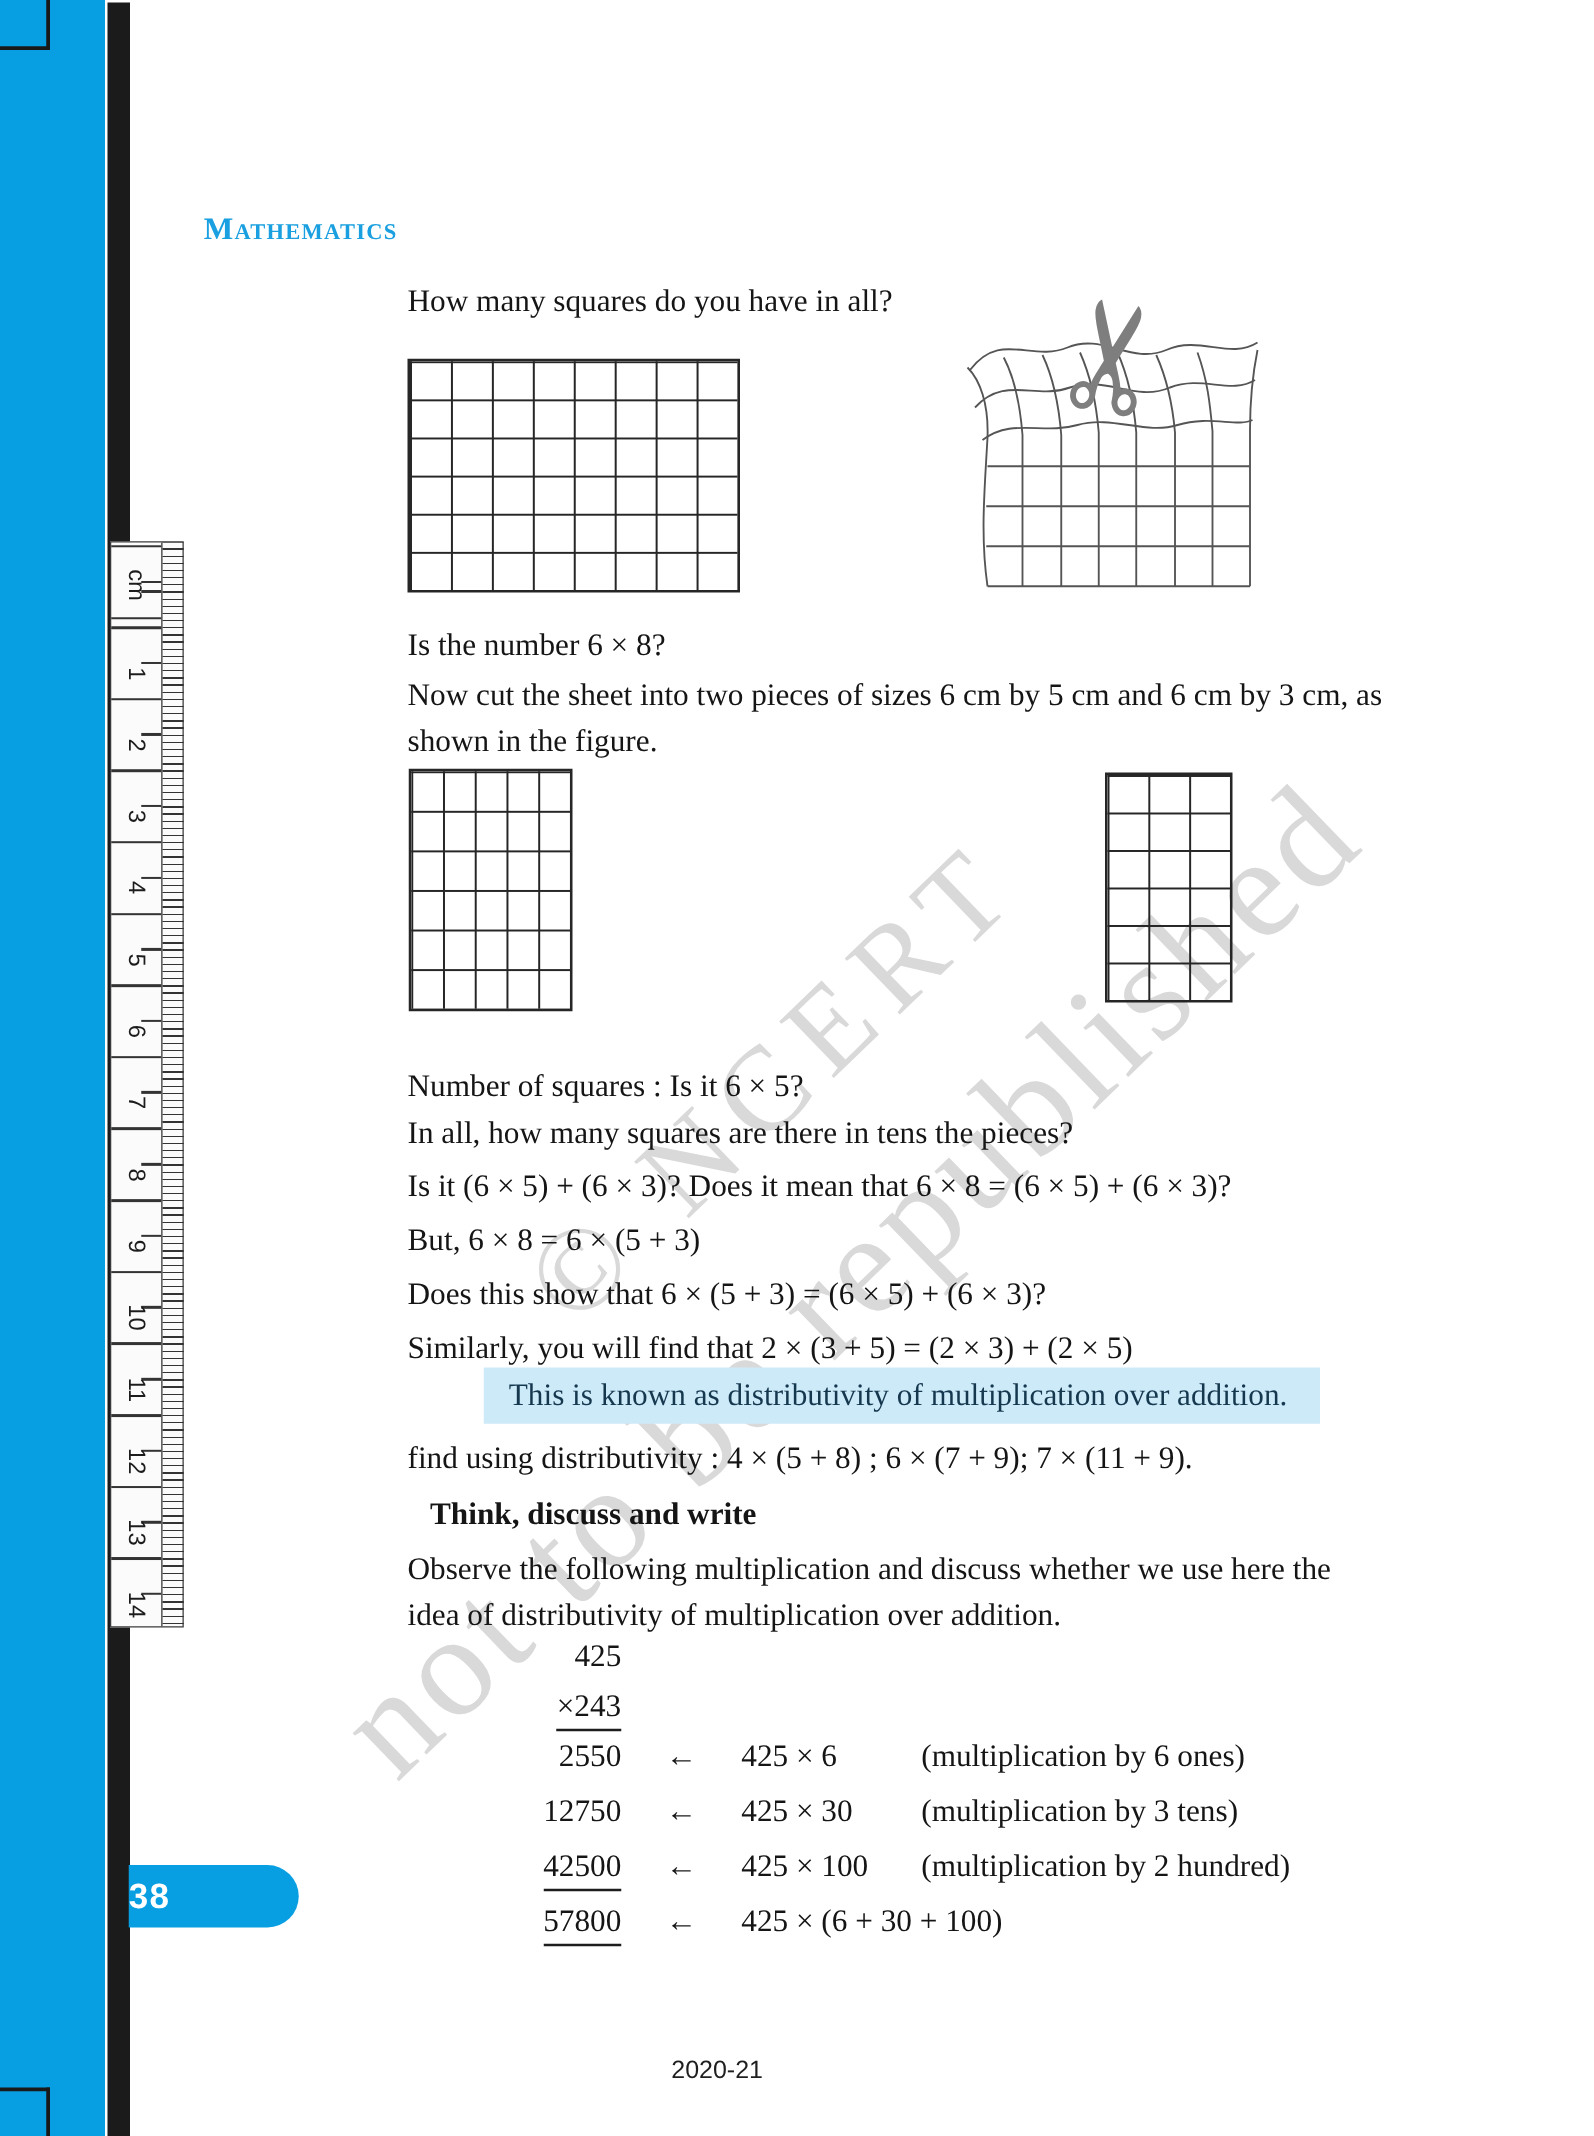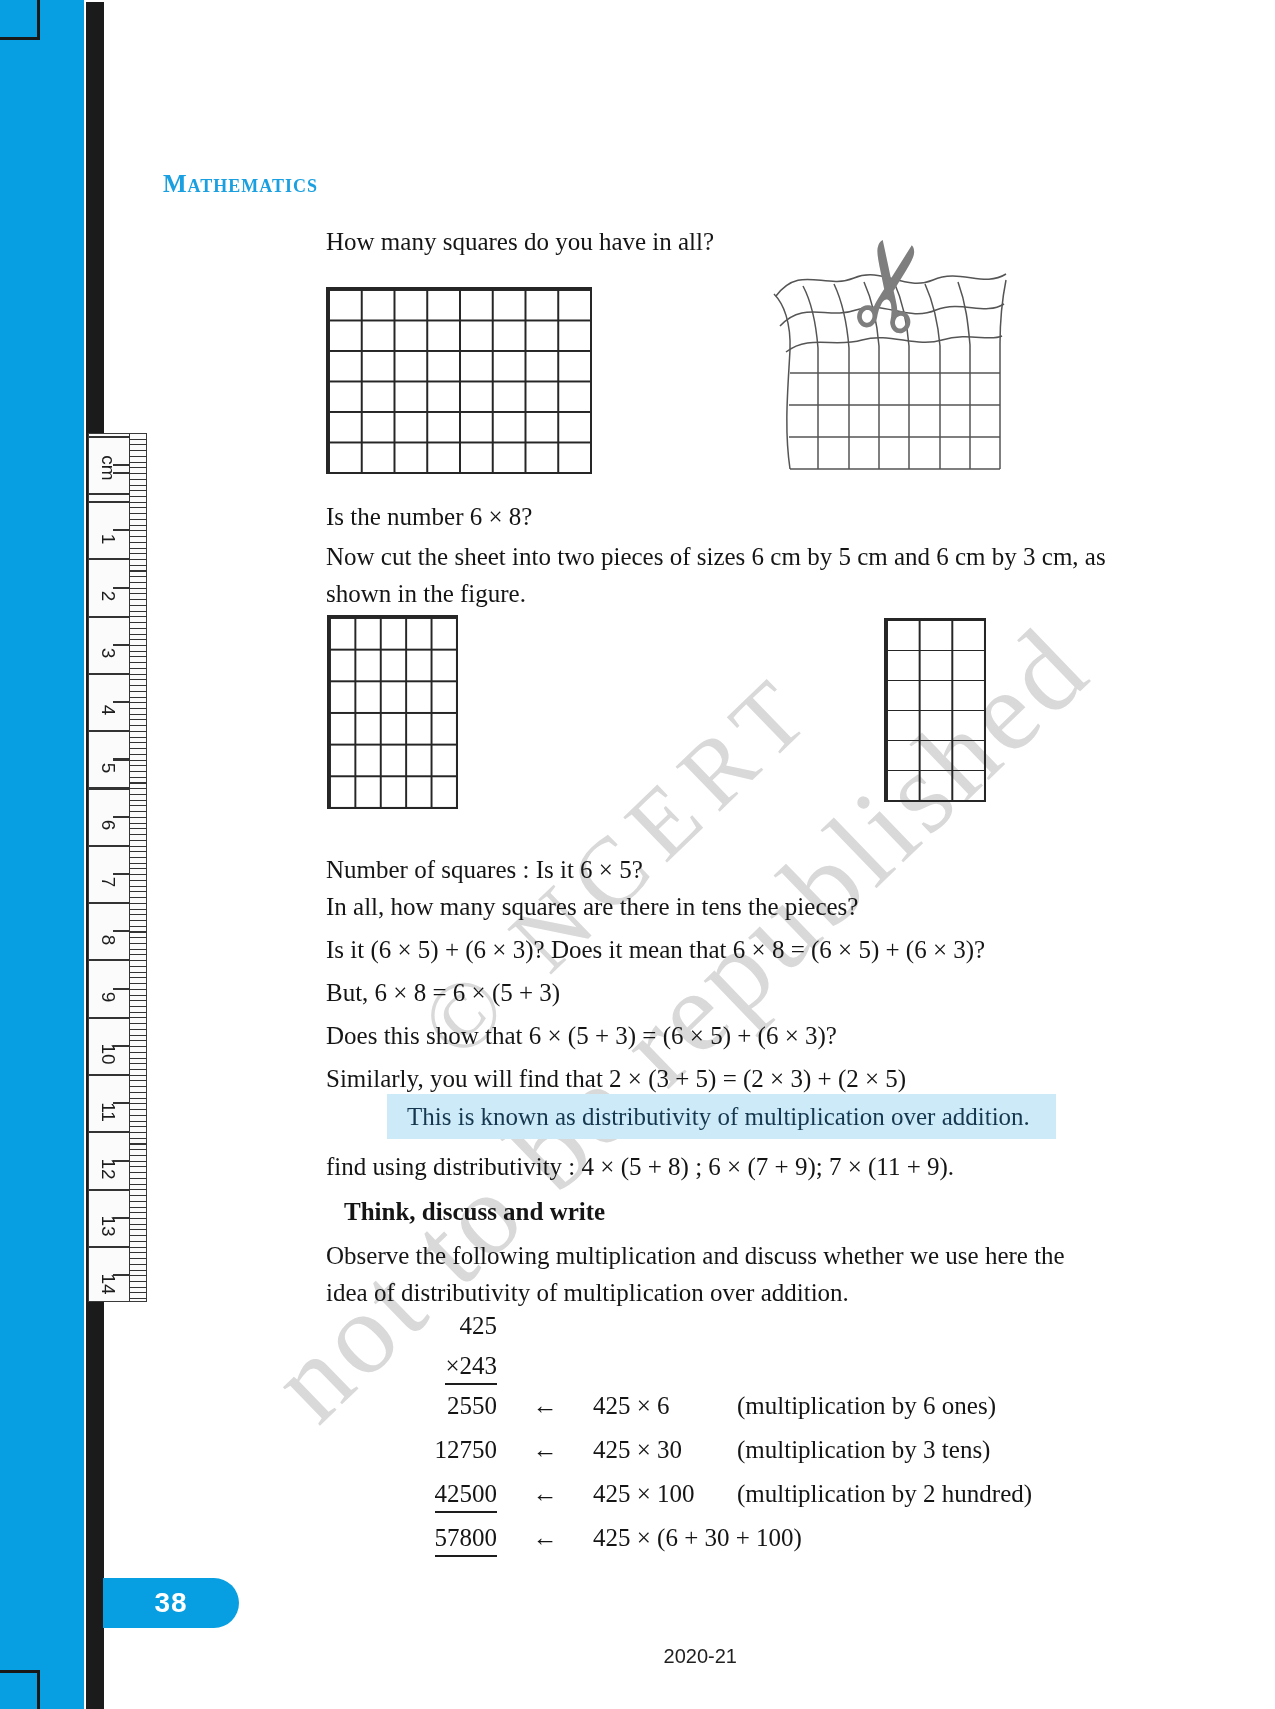--- a/index.html
+++ b/index.html
@@ -53,25 +53,25 @@
       background:repeating-linear-gradient(to bottom,#333 0 2px,transparent 2px 57.3px);
       background-position:0 67px;}
   .ruler-half{position:absolute;left:24px;top:0;bottom:0;width:16px;
       background:repeating-linear-gradient(to bottom,#333 0 2px,transparent 2px 57.3px);
       background-position:0 38px;}
   .ruler-mm{position:absolute;left:40px;top:0;bottom:0;width:17px;border-left:1px solid #333;
       background:repeating-linear-gradient(to bottom,transparent 0 4.7px,#333 4.7px 5.73px);}
   .rlabel{position:absolute;left:1px;width:36px;height:20px;line-height:20px;text-align:center;
       font-family:"Liberation Sans",sans-serif;font-size:19px;color:#1c1c1c;transform:rotate(90deg);}
   
-  .badge{left:103px;top:1578px;width:136px;height:50px;background:#089fe2;z-index:3;
-         border-radius:0 26px 26px 0;display:flex;align-items:center;justify-content:center;}
+  .badge{left:103px;top:1492px;width:136px;height:50px;background:#089fe2;z-index:3;
+         border-radius:0 26px 26px 0;display:flex;align-items:center;justify-content:flex-start;}
   .badge span{color:#ffffff;font-family:"Liberation Sans",sans-serif;font-weight:bold;
          font-size:28px;letter-spacing:1px;}
-  .footer{left:537px;top:1645px;width:200px;text-align:right;z-index:1;
+  .footer{left:537px;top:1645px;width:200px;text-align:left;z-index:1;
           font-family:"Liberation Sans",sans-serif;font-size:20px;color:#1f1f1f;}
 </style>
 </head>
 <body>
 
 <div>
 
   <div class="abs wm wm1">© NCERT</div>
   <div class="abs wm wm2">not to be republished</div>
 

